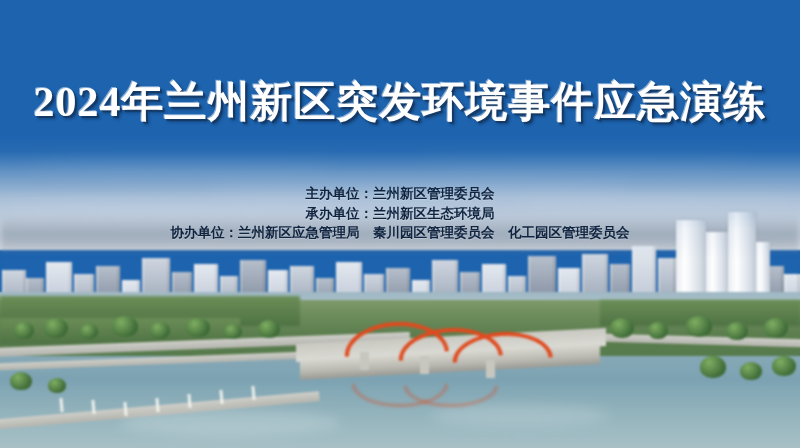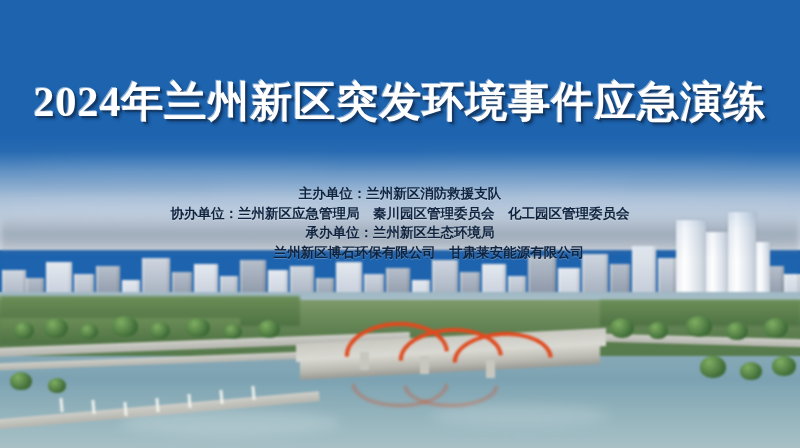--- a/index.html
+++ b/index.html
@@ -350,19 +350,18 @@
     <div class="reflect" style="left:430px; top:404px; width:180px; height:22px; opacity:.45;"></div>
 
     <div class="photo-soft"></div>
   </div>
 
   <div class="blue-fade"></div>
 
   <div class="title">2024年兰州新区突发环境事件应急演练</div>
 
   <div class="orgs">
-    <span class="line">主办单位：兰州新区消防救援支队</span>
+    <span class="line">主办单位：兰州新区管理委员会</span>
+    <span class="line">承办单位：兰州新区生态环境局</span>
     <span class="line">协办单位：兰州新区应急管理局　秦川园区管理委员会　化工园区管理委员会</span>
-    <span class="line">承办单位：兰州新区生态环境局</span>
-    <span class="line indent">兰州新区博石环保有限公司　甘肃莱安能源有限公司</span>
   </div>
 
 </div>
 
 </body></html>

